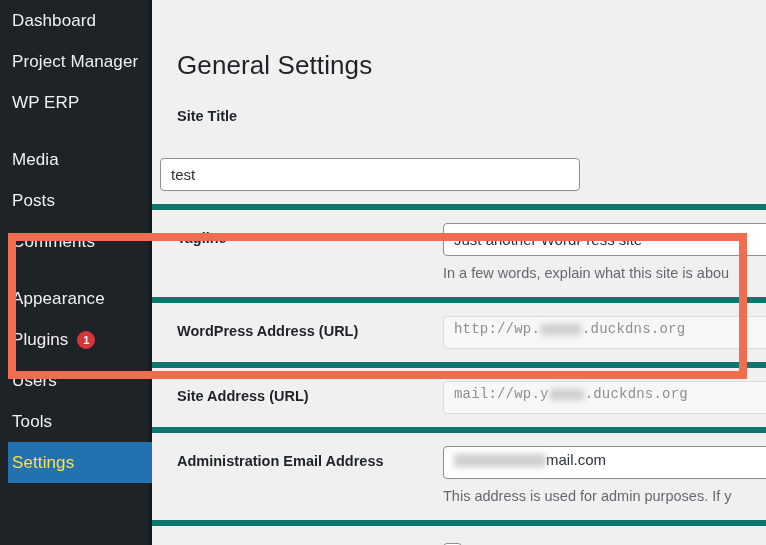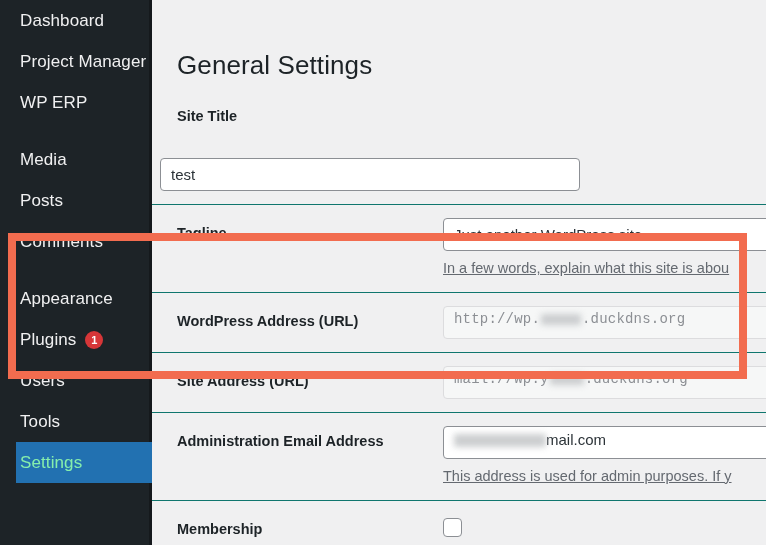--- a/index.html
+++ b/index.html
@@ -35,21 +35,21 @@
   .sidebar-edge {
     position: absolute;
     right: 0;
     top: 0;
     width: 3px;
     height: 545px;
     background: #15191c;
   }
   .menu {
     position: absolute;
-    left: 16px;
+    left: 8px;
     top: 0;
     width: 175px;
   }
   .menu-item {
     position: relative;
     height: 41px;
     display: flex;
     align-items: center;
     padding-left: 4px;
     box-sizing: border-box;
@@ -62,21 +62,21 @@
     color: #f0f0f1;
   }
   .menu-gap {
     height: 16px;
   }
   .menu-item.current {
     background: #2271b1;
     color: #fff;
     font-weight: 400;
   }
-  .menu-item.current .label { color: #86efac; }
+  .menu-item.current .label { color: #fde047; }
   .menu-item.current .arrow {
     position: absolute;
     right: -1px;
     top: 50%;
     transform: translateY(-50%);
     width: 0;
     height: 0;
     border-top: 10px solid transparent;
     border-bottom: 10px solid transparent;
     border-right: 10px solid #f0f0f1;
@@ -120,21 +120,21 @@
   .form-table {
     position: absolute;
     left: 0;
     top: 72px;
     width: 614px;
   }
   .form-row {
     position: relative;
     display: flex;
     align-items: flex-start;
-    border-top: 1px solid #0f766e;
+    border-top: 6px solid #0f766e;
     min-height: 48px;
     box-sizing: border-box;
   }
   .form-row.first { border-top: none; flex-direction: column; }
   .form-row .th {
     width: 283px;
     box-sizing: border-box;
     padding: 19px 10px 19px 25px;
     font-size: 14.5px;
     font-weight: bold;
@@ -172,21 +172,20 @@
     font-size: 14px;
     letter-spacing: 0.2px;
     cursor: default;
   }
   .desc {
     margin-top: 7px;
     font-size: 14.5px;
     color: #646970;
     line-height: 1.45;
     white-space: nowrap;
-    text-decoration: underline;
   }
 
   
   .redact {
     display: inline-block;
     vertical-align: middle;
     background: #c9cbcd;
     border-radius: 1px;
     filter: blur(3px);
     opacity: 0.95;

